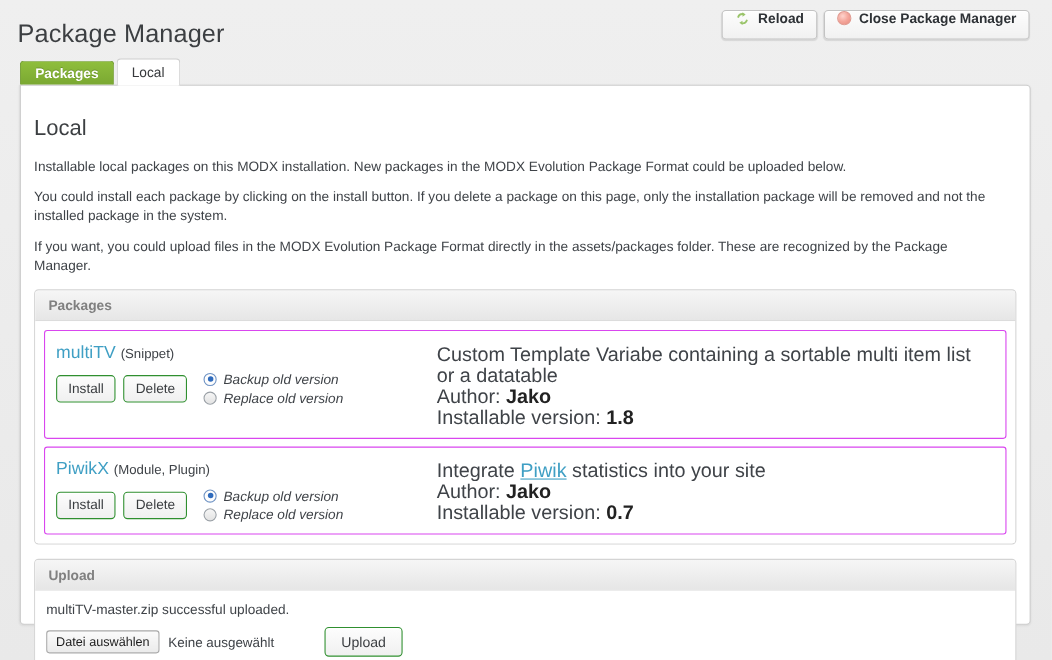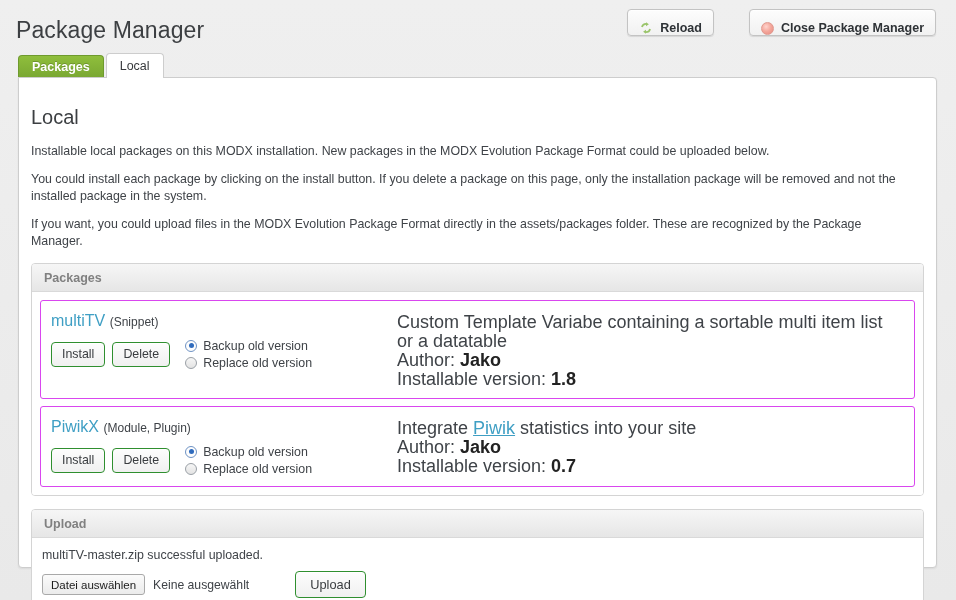--- a/index.html
+++ b/index.html
@@ -35,34 +35,33 @@
   }
   .topbtns {
     position: absolute;
     right: 20px;
     top: 9px;
     display: flex;
     gap: 6px;
   }
   .topbtn {
     display: inline-flex;
-    align-items: flex-end;
+    align-items: flex-start;
     gap: 7px;
     height: 27px;
     padding: 0 11px;
     border: 1px solid #c3c3c3;
     border-radius: 4px;
     background: linear-gradient(180deg, #fdfdfd 0%, #f1f1f1 100%);
     box-shadow: 0 1px 1px rgba(0,0,0,0.10), inset 0 1px 0 #fff;
     font-size: 12.5px;
     font-weight: bold;
     color: #2e3236;
     cursor: pointer;
     white-space: nowrap;
-    margin-left: 29px;
   }
   .icon-reload { width: 14px; height: 14px; display: block; }
   .icon-close-circle {
     width: 13px; height: 13px; border-radius: 50%;
     background: radial-gradient(circle at 38% 33%, #ffd4cd 0%, #f4a79c 48%, #e8897d 100%);
     border: 1px solid #e09a90;
     display: block;
   }
 
   
@@ -183,21 +182,21 @@
     border: 1px solid #2f8f2f;
     border-radius: 4px;
     background: linear-gradient(180deg, #fdfdfd 0%, #f0f0f0 100%);
     box-shadow: inset 0 1px 0 #fff;
     color: #3a3d40;
     font-size: 12.4px;
     font-family: "Liberation Sans", sans-serif;
     cursor: pointer;
     margin-right: 7px;
   }
-  .radios { margin-left: 8px; }
+  .radios { margin-left: 8px; font-style: italic; }
   .radio-row {
     display: flex;
     align-items: center;
     gap: 6px;
     height: 17px;
     font-size: 12.4px;
     color: #3f4348;
     cursor: pointer;
   }
   .radio {

